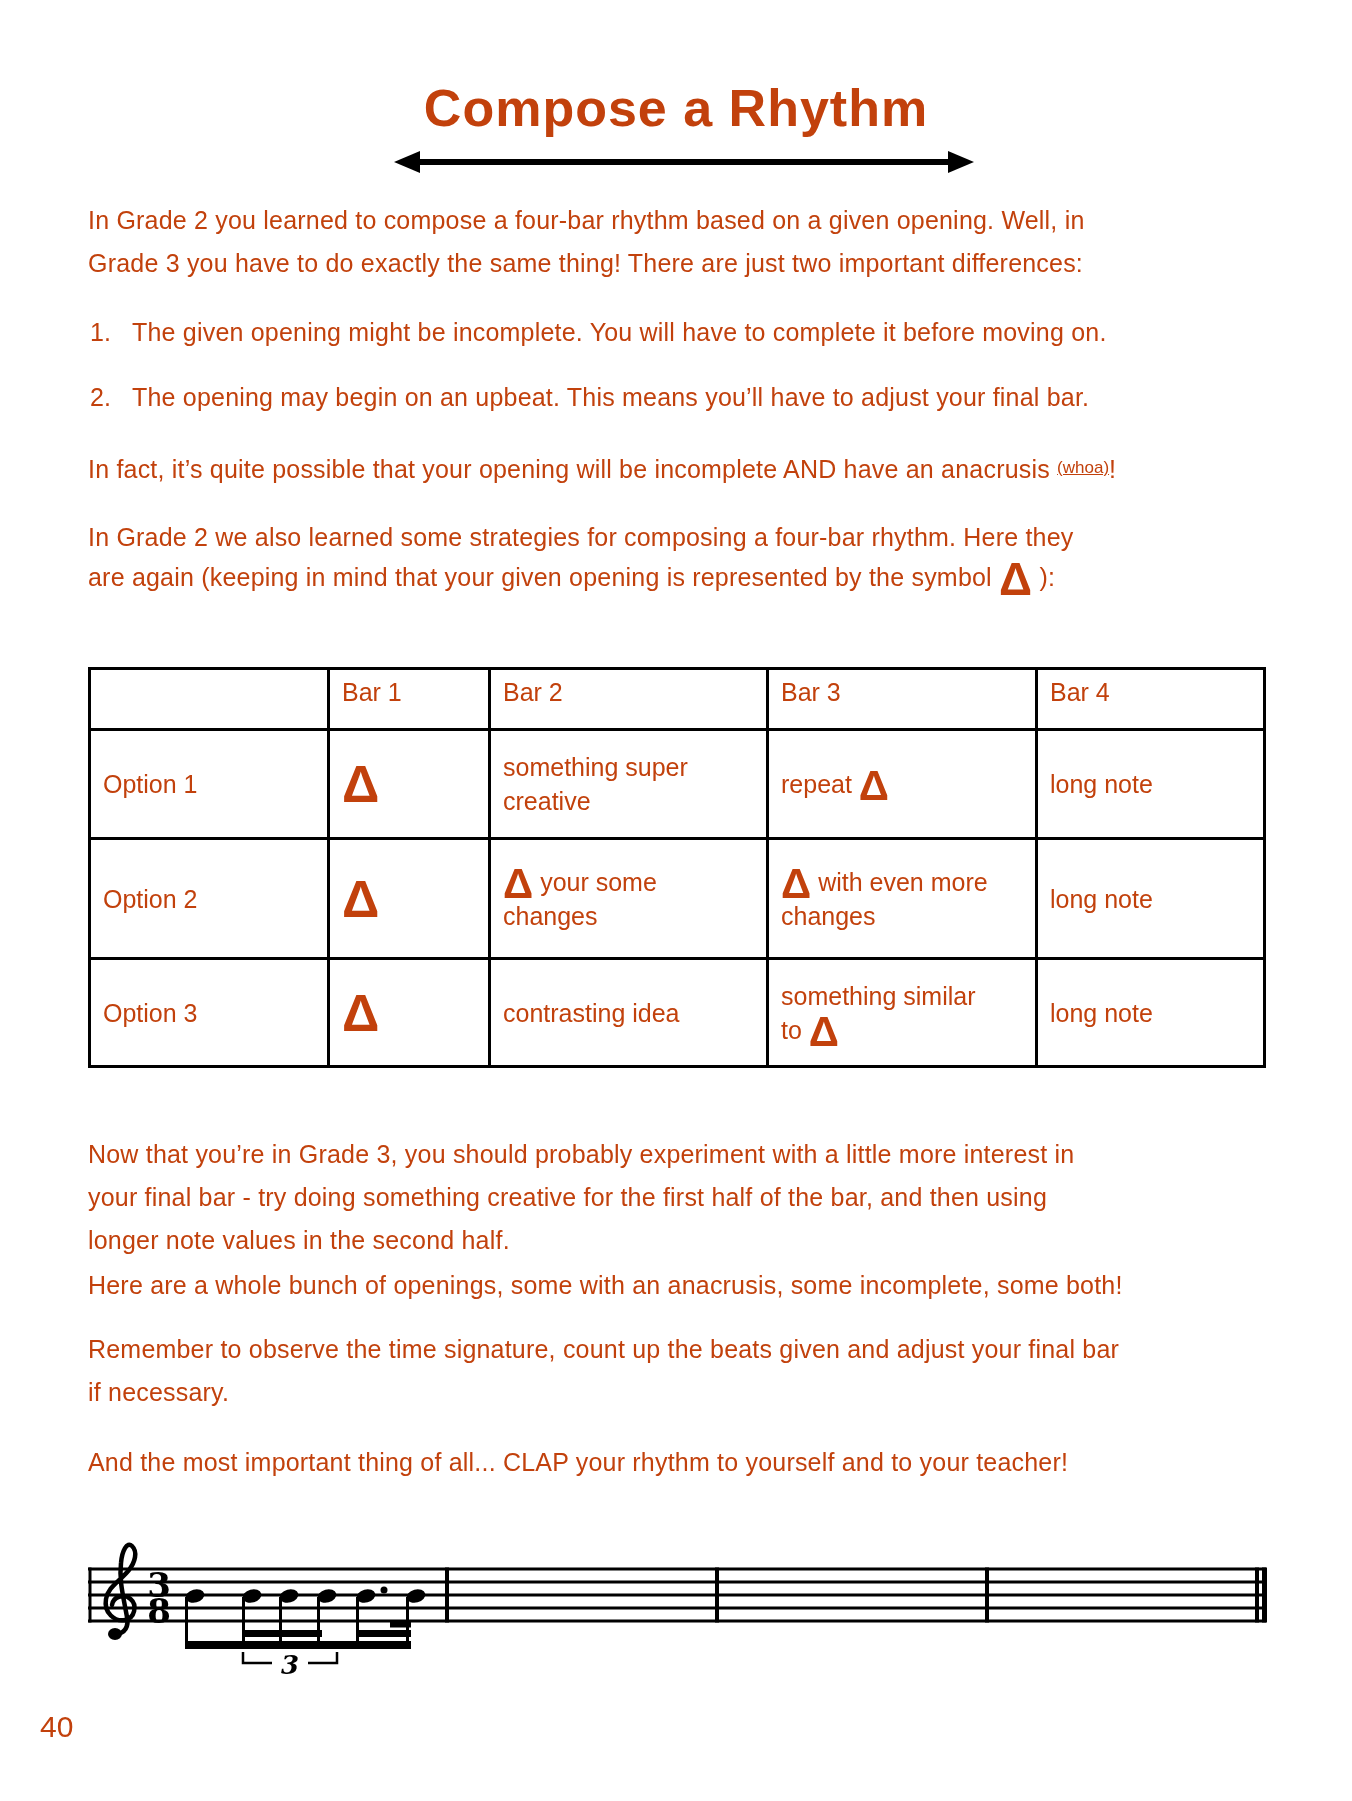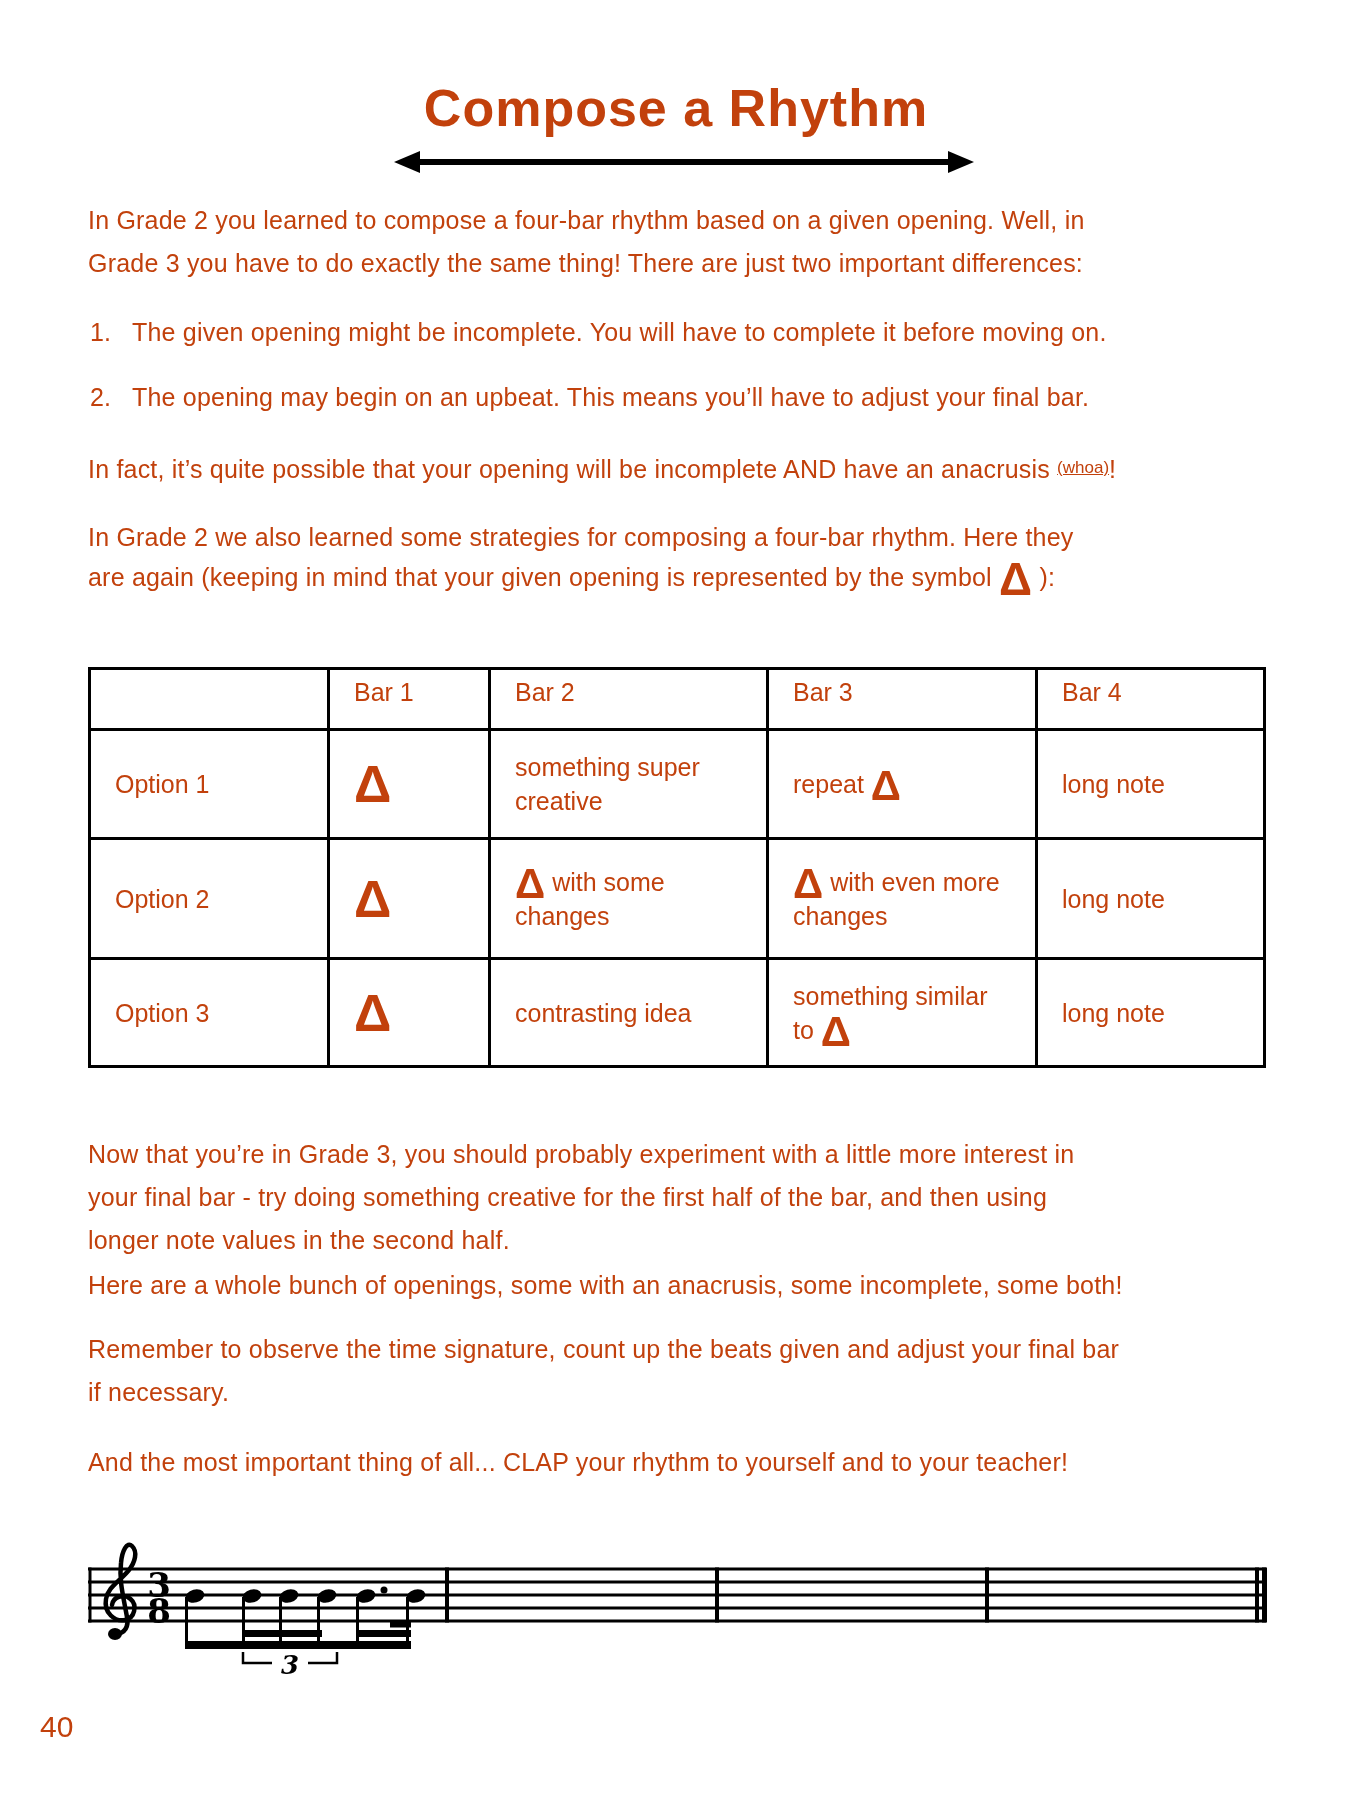--- a/index.html
+++ b/index.html
@@ -30,21 +30,21 @@
   .li-1{top:311px;}
   .li-2{top:376px;}
   .list-num{width:42px;flex:0 0 42px;}
   .whoa{font-size:17px;vertical-align:5px;letter-spacing:0;text-decoration:underline;}
   .tri-inline{font-size:46px;font-weight:bold;line-height:0;vertical-align:-9px;}
   .strategy-table{
     position:absolute;left:88px;top:667px;border-collapse:collapse;
     table-layout:fixed;width:1175px;font-size:25px;
   }
   .strategy-table td{
-    border:3px solid #000;padding:2px 8px 2px 24px;vertical-align:middle;
+    border:3px solid #000;padding:2px 8px 2px 12px;vertical-align:middle;
     white-space:pre-line;line-height:34px;overflow:hidden;
   }
   .strategy-table tr.hdr td{vertical-align:top;padding-top:8px;line-height:28px;}
   .tr-hdr{height:61px;}
   .tr-r1{height:109px;}
   .tr-r2{height:120px;}
   .tr-r3{height:108px;}
   .tri-big{font-size:52px;font-weight:bold;line-height:1;}
   .tri-cell{font-size:42px;font-weight:bold;line-height:0;vertical-align:-7px;}
   .music-svg{position:absolute;left:75px;top:1535px;}
@@ -100,21 +100,21 @@
       <td>Option 1</td>
       <td><span class="tri-big">Δ</span></td>
       <td>something super
 creative</td>
       <td><span>repeat </span><span class="tri-cell">Δ</span></td>
       <td>long note</td>
     </tr>
     <tr class="tr-r2">
       <td>Option 2</td>
       <td><span class="tri-big">Δ</span></td>
-      <td><span class="tri-cell">Δ</span><span> with some
+      <td><span class="tri-cell">Δ</span><span> your some
 changes</span></td>
       <td><span class="tri-cell">Δ</span><span> with even more
 changes</span></td>
       <td>long note</td>
     </tr>
     <tr class="tr-r3">
       <td>Option 3</td>
       <td><span class="tri-big">Δ</span></td>
       <td>contrasting idea</td>
       <td><span>something similar

